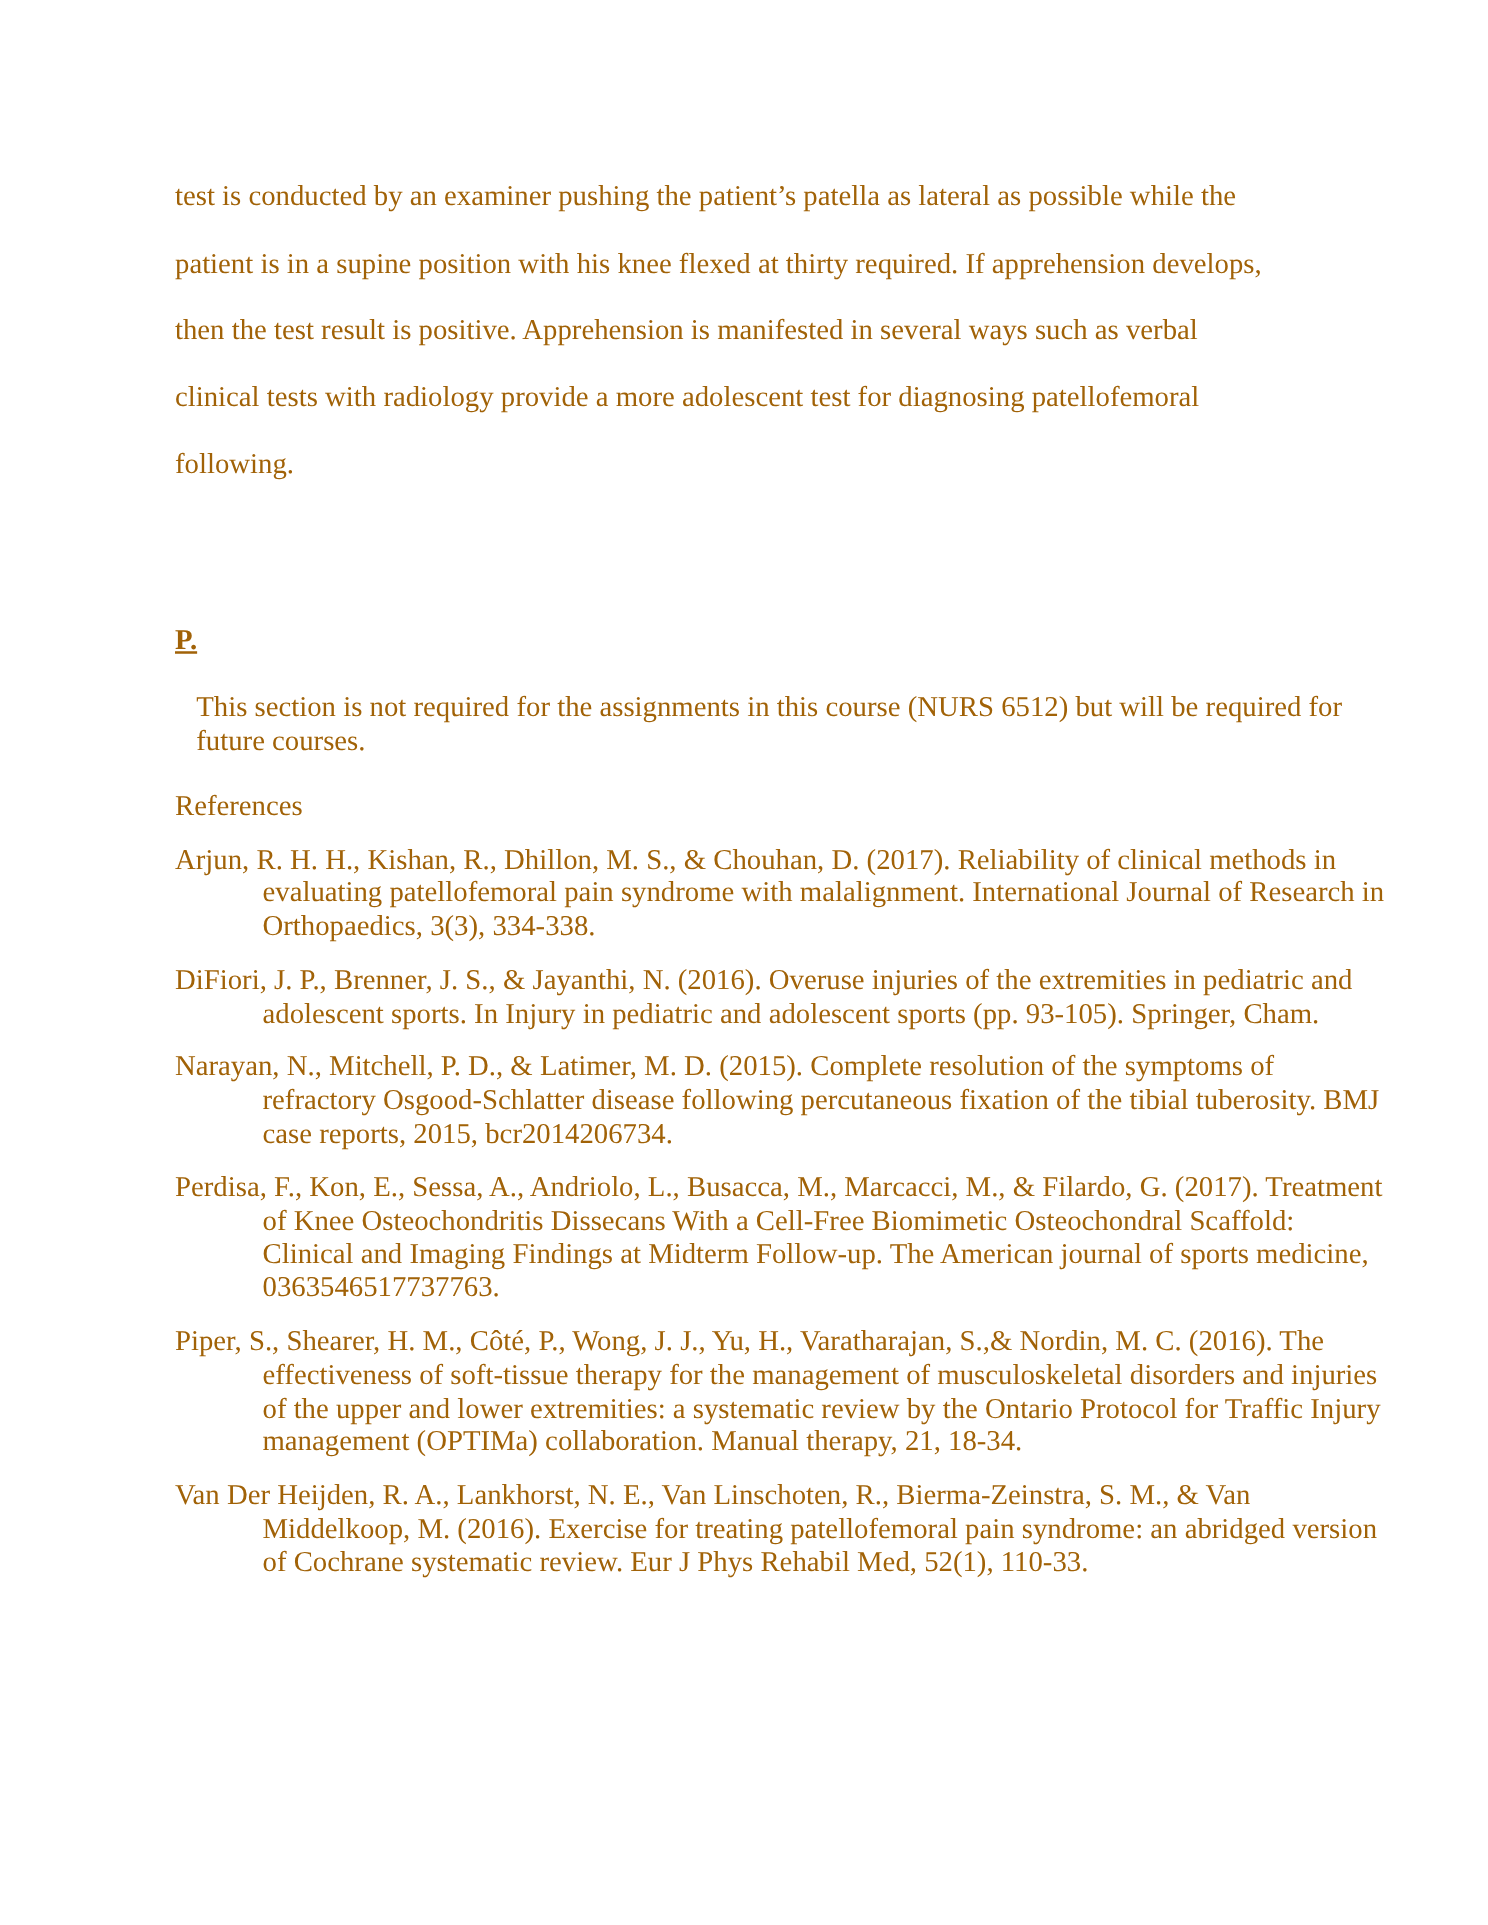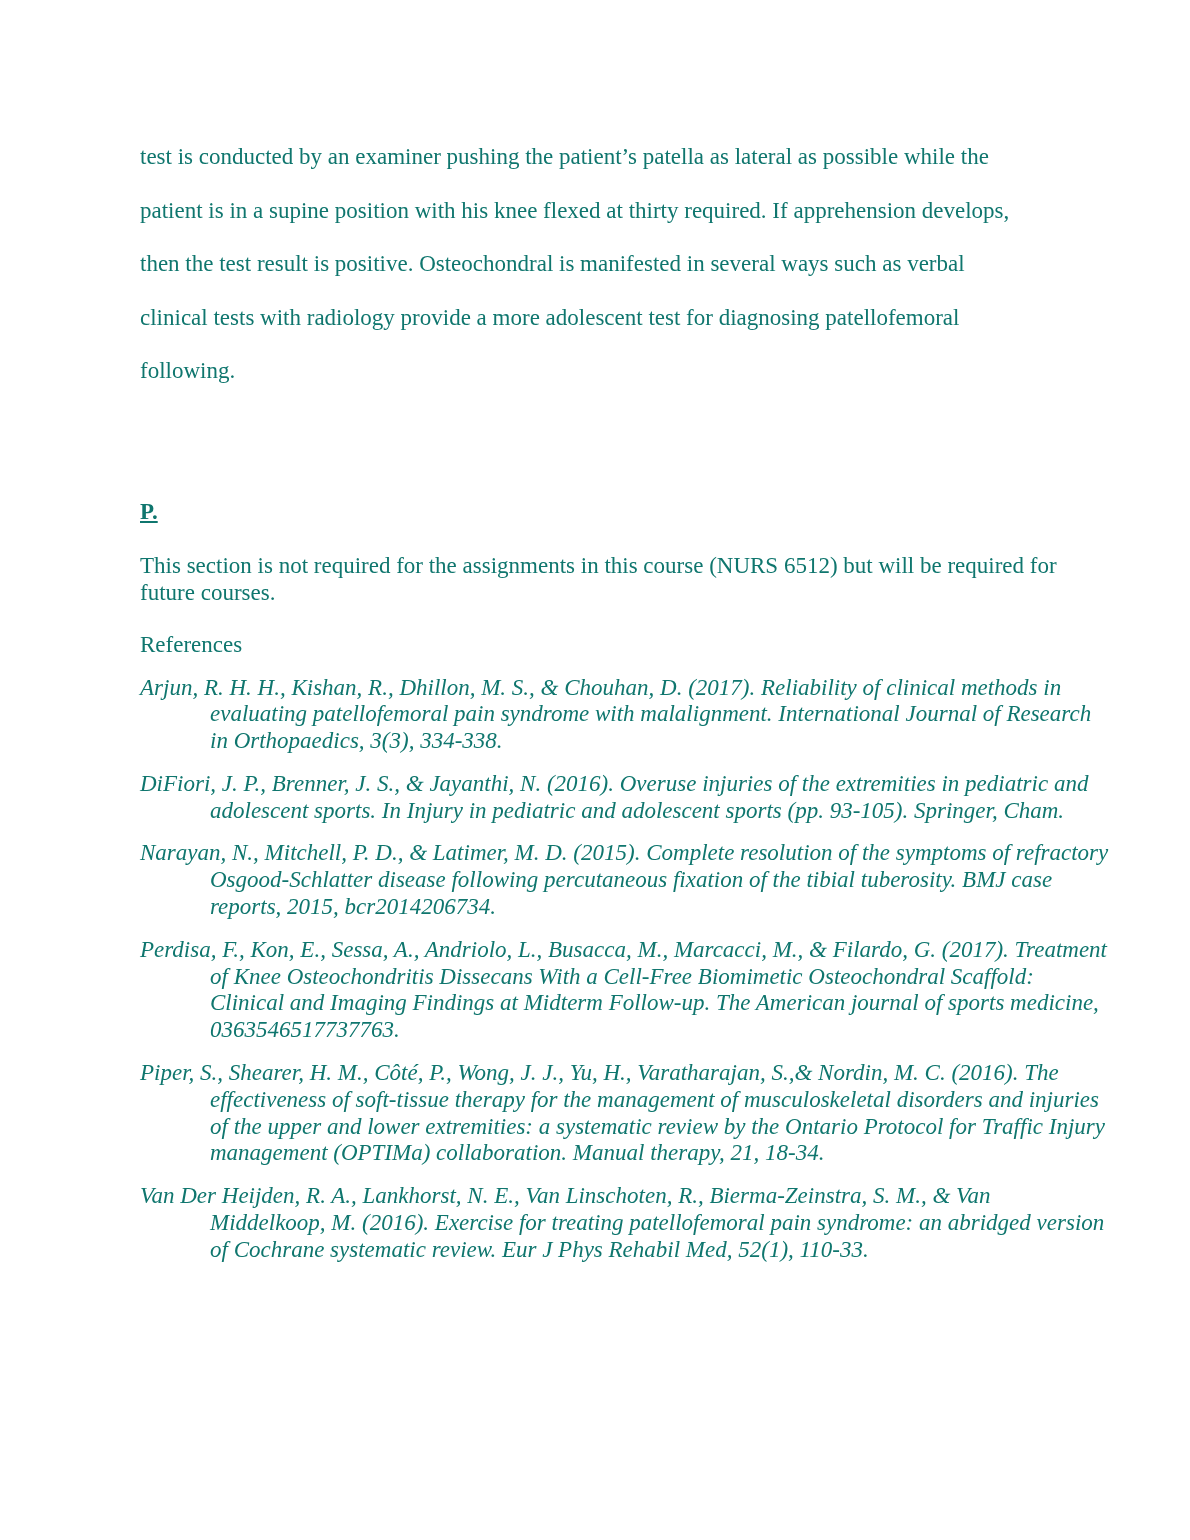--- a/index.html
+++ b/index.html
@@ -8,69 +8,68 @@
     background: #ffffff;
   }
   .page {
     position: relative;
     width: 1190px;
     height: 1540px;
     background: #ffffff;
     box-sizing: border-box;
     padding: 130px 80px 40px 140px;
     font-family: "Liberation Serif", "DejaVu Serif", serif;
-    color: #0f766e;
+    color: #a16207;
     font-size: 23px;
     overflow: hidden;
   }
   .intro {
     margin: 0;
   }
   .intro-line {
     line-height: 53.5px;
     white-space: nowrap;
   }
   .section-heading {
     margin: 100px 0 0 0;
     font-size: 23px;
     font-weight: bold;
     text-decoration: underline;
     line-height: 28px;
   }
   .section-note {
-    margin: 26px 0 0 0;
+    margin: 26px 0 0 17px;
     line-height: 27.5px;
     text-align: left;
   }
   .refs-title {
     margin-top: 24px;
     text-align: left;
     line-height: 28px;
   }
   .refs {
     margin-top: 12px;
   }
   .refs .ref-entry {
     margin: 16px 0 0 0;
     padding-left: 70px;
     text-indent: -70px;
     line-height: 26.8px;
     text-align: left;
-    font-style: italic;
   }
 </style>
 </head>
 <body>
 
 <div class="page">
 
   <div class="intro">
       <div class="intro-line">test is conducted by an examiner pushing the patient’s patella as lateral as possible while the</div>
       <div class="intro-line">patient is in a supine position with his knee flexed at thirty required. If apprehension develops,</div>
-      <div class="intro-line">then the test result is positive. Osteochondral is manifested in several ways such as verbal</div>
+      <div class="intro-line">then the test result is positive. Apprehension is manifested in several ways such as verbal</div>
       <div class="intro-line">clinical tests with radiology provide a more adolescent test for diagnosing patellofemoral</div>
       <div class="intro-line">following.</div>
     </div>
 
   <div class="section-heading">P.</div>
 
   <p class="section-note">This section is not required for the assignments in this course (NURS 6512) but will be required for future courses.</p>
 
   <div class="refs-title">References</div>
 

